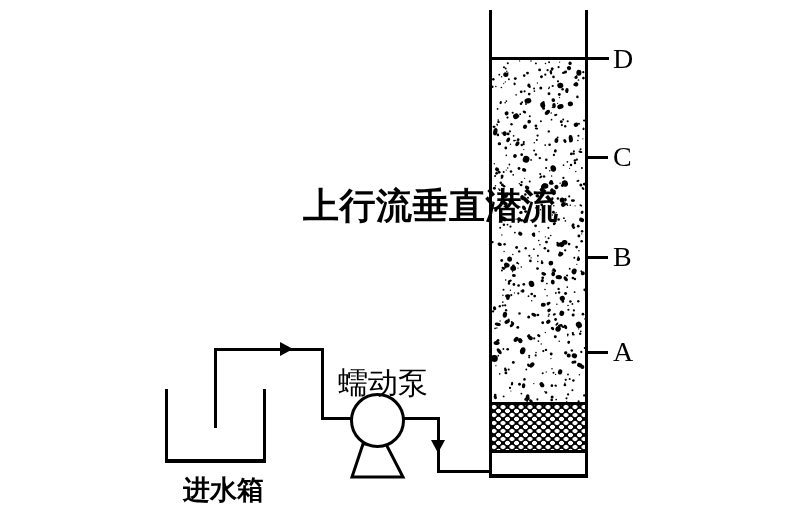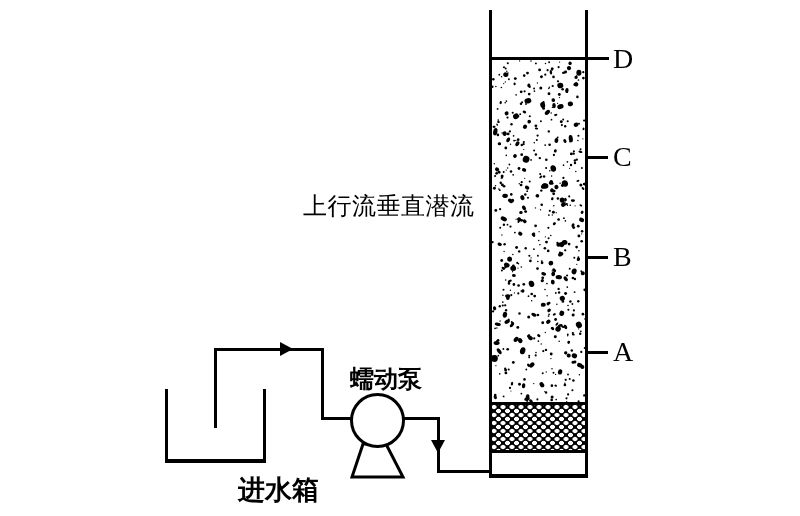--- a/index.html
+++ b/index.html
@@ -50,34 +50,34 @@
     white-space: nowrap;
   }
   .port-d { top: 45px; }
   .port-c { top: 143px; }
   .port-b { top: 243px; }
   .port-a { top: 338px; }
 
   
   .title-block {
     left: 303px; top: 190px;
-    font-size: 24px; font-weight: normal;
+    font-size: 36px; font-weight: bold;
     line-height: 33px;
     white-space: nowrap;
     letter-spacing: 0.5px;
   }
   .pump-label {
     left: 338px; top: 363px; width: 84px;
-    font-size: 24px; font-weight: bold;
+    font-size: 30px; font-weight: normal;
     text-align: right; white-space: nowrap;
   }
   .tank-label {
     left: 183px; top: 472px; width: 136px;
     font-size: 27px; font-weight: bold;
-    text-align: right; white-space: nowrap;
+    text-align: left; white-space: nowrap;
   }
 
   
   .pipe { background: #000; }
   .pipe-suction       { left: 214px; top: 348px; width: 3px;  height: 80px; }
   .pipe-top-h         { left: 214px; top: 348px; width: 110px; height: 3px; }
   .pipe-down-to-pump  { left: 321px; top: 348px; width: 3px;  height: 72px; }
   .pipe-to-pump-h     { left: 321px; top: 417px; width: 32px; height: 3px; }
   .pipe-from-pump-h   { left: 403px; top: 417px; width: 37px; height: 3px; }
   .pipe-down-to-col   { left: 437px; top: 417px; width: 3px;  height: 56px; }

